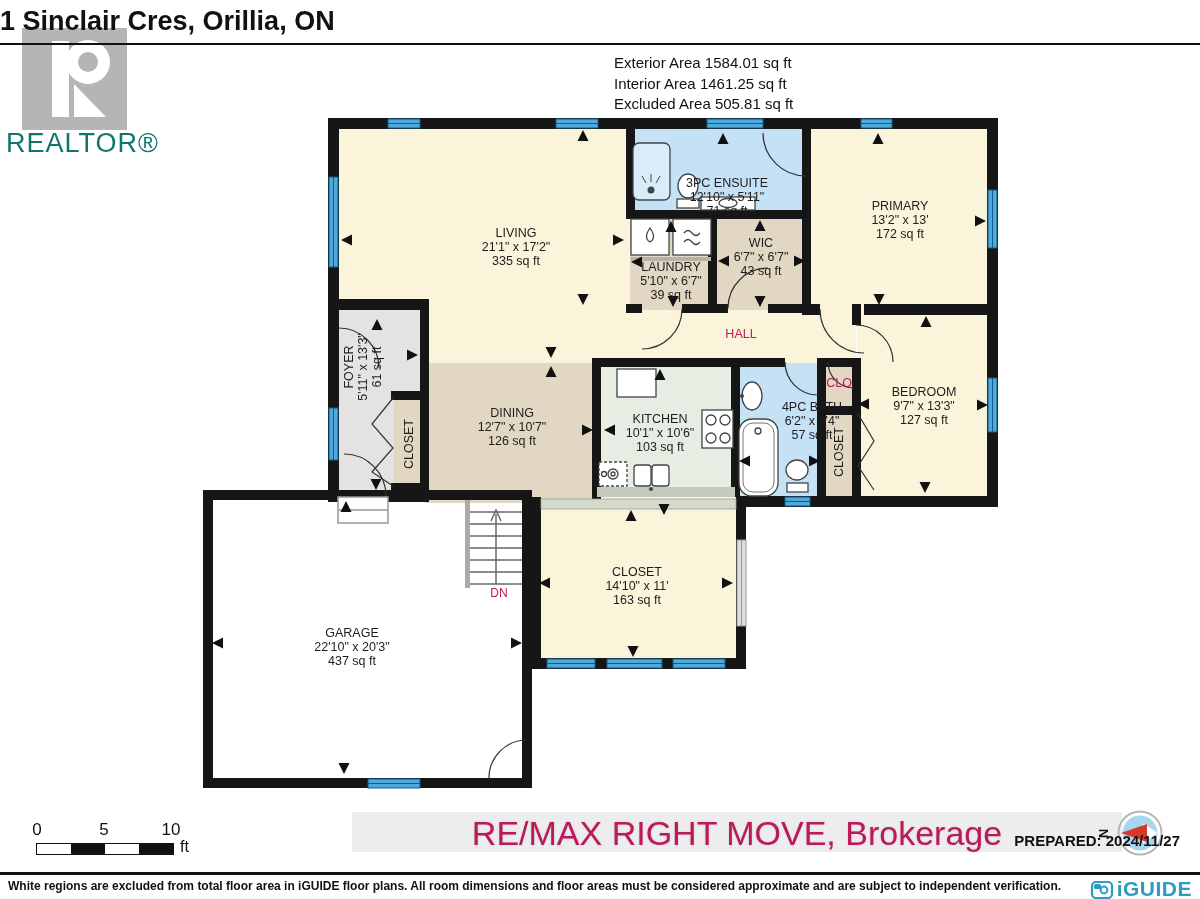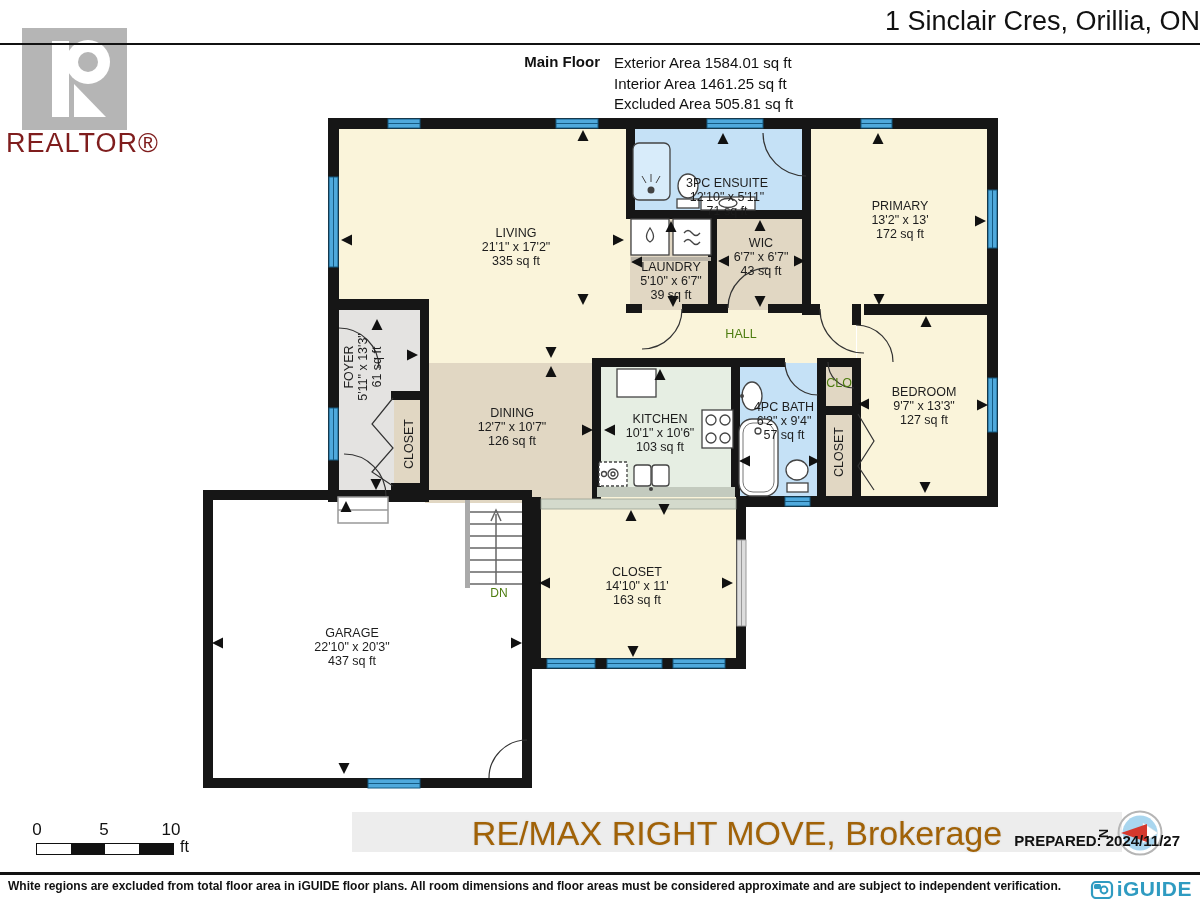--- a/index.html
+++ b/index.html
@@ -1,40 +1,40 @@
 <!DOCTYPE html>
 <html><head>
 <meta charset="utf-8">
 <style>
   html,body{margin:0;padding:0;background:#fff;width:1200px;height:899px;overflow:hidden;
     font-family:"Liberation Sans",sans-serif;color:#111;}
   .abs{position:absolute;}
   #stage{position:relative;width:1200px;height:899px;background:#fff;}
   #plan-svg{position:absolute;left:0;top:0;z-index:1;}
   
-  .title{left:0;top:6px;width:1200px;text-align:right;font-size:27px;font-weight:normal;z-index:5;}
+  .title{left:0;top:6px;width:1200px;text-align:left;font-size:27px;font-weight:bold;z-index:5;}
   .header-rule{left:0;top:43px;width:1200px;height:2px;background:#111;z-index:5;}
   .floor-label{left:0;top:53px;width:600px;text-align:right;font-size:15px;font-weight:bold;z-index:5;}
   .stats{left:614px;top:53px;font-size:15px;line-height:20.5px;z-index:5;}
   
-  .realtor-text{left:6px;top:128px;font-size:27px;color:#7f1d1d;letter-spacing:1px;z-index:5;}
+  .realtor-text{left:6px;top:128px;font-size:27px;color:#0f766e;letter-spacing:1px;z-index:5;}
   
   .room-label{position:absolute;transform:translateX(-50%);text-align:center;font-size:12.5px;
     line-height:14px;color:#1d1d1d;z-index:4;white-space:nowrap;}
   .room-label span{display:block;}
   .room-label.rot{transform:translate(-50%,-50%) rotate(-90deg);}
-  .small-label{position:absolute;transform:translateX(-50%);font-size:12.5px;color:#4d7c0f;z-index:4;white-space:nowrap;}
+  .small-label{position:absolute;transform:translateX(-50%);font-size:12.5px;color:#be185d;z-index:4;white-space:nowrap;}
   
   .scale-num{position:absolute;font-size:17px;transform:translateX(-50%);z-index:5;}
   .scale-bar{left:36px;top:843px;width:136px;height:10px;border:1.5px solid #111;display:flex;z-index:5;box-sizing:content-box;}
   .scale-bar i{flex:1;}
   .scale-ft{left:180px;top:838px;font-size:16px;z-index:5;}
   
   .watermark{left:352px;top:812px;width:770px;height:40px;background:rgba(190,190,190,.28);
-    text-align:center;font-size:34px;color:#a16207;text-shadow:0 0 2px #c9c9c9;z-index:6;line-height:42px;}
+    text-align:center;font-size:34px;color:#be185d;text-shadow:0 0 2px #c9c9c9;z-index:6;line-height:42px;}
   .prepared{left:0;top:832px;width:1180px;text-align:right;font-size:15px;font-weight:600;z-index:7;}
   .compass-n{left:1099px;top:826px;font-size:13px;font-weight:bold;transform:rotate(90deg);z-index:7;}
   
   .footer-rule{left:0;top:872px;width:1200px;height:3px;background:#111;z-index:7;}
   .disclaimer{left:8px;top:879px;font-size:12px;font-weight:600;z-index:7;}
   .iguide{right:8px;top:877px;display:flex;align-items:center;gap:3px;z-index:8;}
   .iguide .txt{font-size:21px;font-weight:bold;color:#2f9bc1;letter-spacing:.5px;}
 </style>
 </head>
 <body>
@@ -272,21 +272,20 @@
     <g>
       <circle cx="1140" cy="833" r="21.5" fill="#fff" stroke="#b5b5b5" stroke-width="2"></circle>
       <circle cx="1140" cy="833" r="17.5" fill="#A9D6EF"></circle>
       <polygon points="1158,833 1143,823 1143,843" fill="#fff" stroke="#ddd" stroke-width="0.5"></polygon>
       <polygon points="1121,833 1147,824 1147,842" fill="#D5382D"></polygon>
     </g>
   </svg>
 
   <div class="abs title">1 Sinclair Cres, Orillia, ON</div>
   <div class="abs header-rule"></div>
-  <div class="abs floor-label">Main Floor</div>
   <div class="abs stats">
     <div>Exterior Area 1584.01 sq ft</div>
     <div>Interior Area 1461.25 sq ft</div>
     <div>Excluded Area 505.81 sq ft</div>
   </div>
   <div class="abs realtor-text">REALTOR®</div>
 
   <div class="room-label" style="left:516px;top:226px">
     <span>LIVING</span>
     <span>21'1" x 17'2"</span>
@@ -324,21 +323,21 @@
   <div class="room-label" style="left:512px;top:406px">
     <span>DINING</span>
     <span>12'7" x 10'7"</span>
     <span>126 sq ft</span>
   </div>
   <div class="room-label" style="left:660px;top:412px">
     <span>KITCHEN</span>
     <span>10'1" x 10'6"</span>
     <span>103 sq ft</span>
   </div>
-  <div class="room-label" style="left:784px;top:400px">
+  <div class="room-label" style="left:812px;top:400px">
     <span>4PC BATH</span>
     <span>6'2" x 9'4"</span>
     <span>57 sq ft</span>
   </div>
   <div class="small-label" style="left:839px;top:376px">CLO</div>
   <div class="room-label rot" style="left:839px;top:452px">
     <span>CLOSET</span>
   </div>
   <div class="room-label" style="left:924px;top:385px">
     <span>BEDROOM</span>

